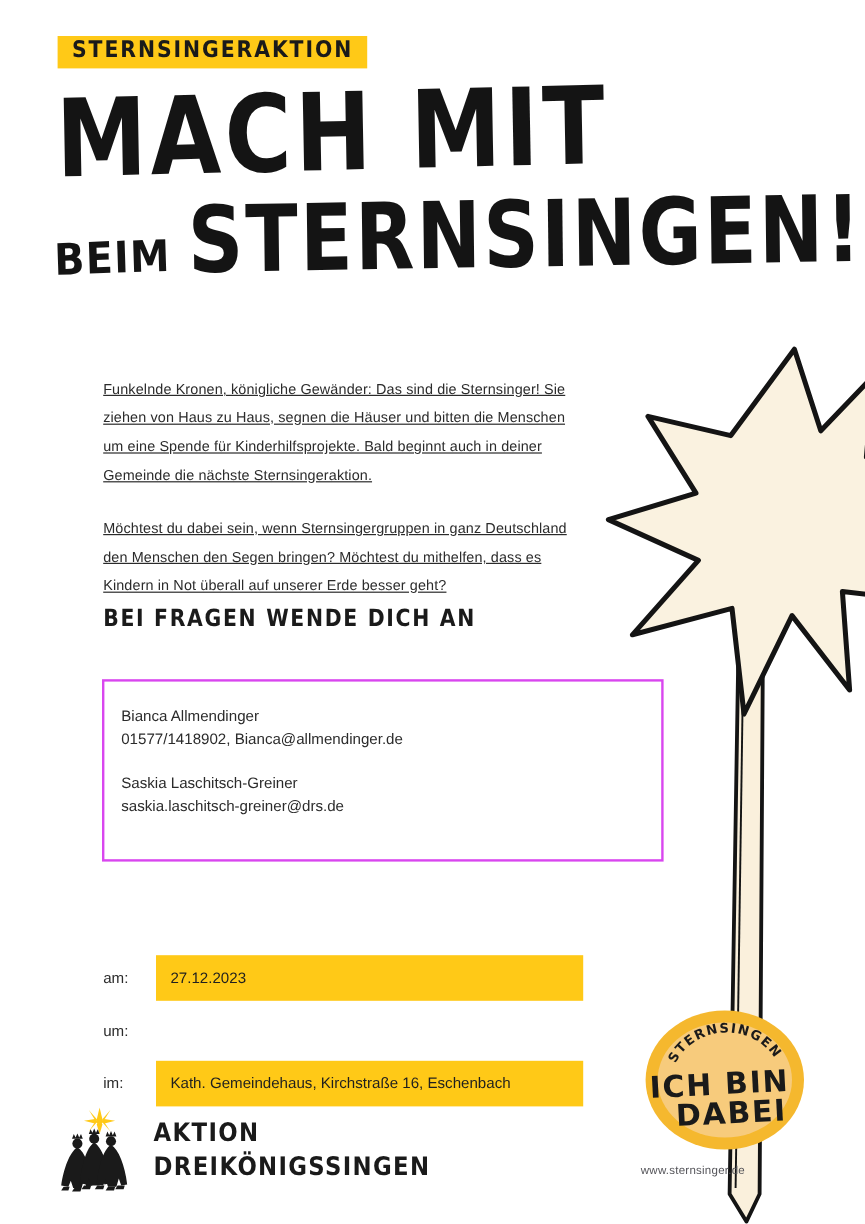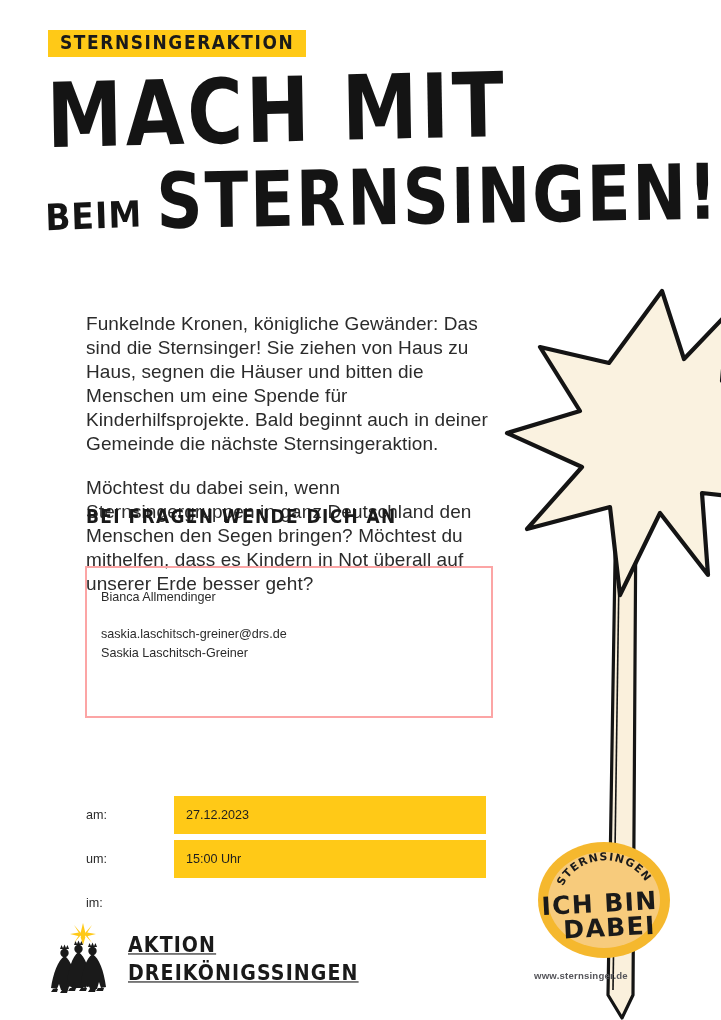--- a/index.html
+++ b/index.html
@@ -102,25 +102,26 @@
 
   
   .body-copy {
     position: absolute;
     left: 86px;
     top: 312px;
     width: 404px;
   }
   .para {
     font-family: "Liberation Sans", sans-serif;
-    font-size: 19px;
+    font-size: 12px;
     line-height: 24px;
     color: #2b2b2b;
     margin: 0 0 20px 0;
     letter-spacing: 0.1px;
+    text-decoration: underline;
   }
   .para:last-child { margin-bottom: 0; }
 
   
   .section-heading {
     font-family: "DejaVu Sans", sans-serif;
     font-size: 17px;
     font-weight: bold;
     letter-spacing: 1.4px;
     color: #1a1a1a;
@@ -137,23 +138,23 @@
     position: absolute;
     left: 86px;
     top: 758px;
   }
 
   
   .contact-box {
     position: absolute;
     left: 85px;
     top: 566px;
-    width: 408px;
+    width: 468px;
     height: 152px;
-    border: 2px solid #fca5a5;
+    border: 2px solid #d946ef;
     box-sizing: border-box;
   }
   .contact-inner {
     padding: 20px 0 0 14px;
   }
   .contact-line {
     font-family: "Liberation Sans", sans-serif;
     font-size: 12.6px;
     line-height: 19px;
     color: #2b2b2b;
@@ -166,21 +167,20 @@
     position: absolute;
     left: 86px;
     top: 796px;
     width: 400px;
   }
   .field-row {
     display: flex;
     align-items: stretch;
     margin-bottom: 6px;
     height: 38px;
-    gap: 44px;
   }
   .field-label {
     width: 44px;
     flex: 0 0 44px;
     font-family: "Liberation Sans", sans-serif;
     font-size: 12.6px;
     color: #2b2b2b;
     display: flex;
     align-items: center;
   }
@@ -196,21 +196,20 @@
     box-sizing: border-box;
   }
 
   
   .logo {
     position: absolute;
     left: 48px;
     top: 922px;
     display: flex;
     align-items: center;
-    text-decoration: underline;
   }
   .logo-mark {
     width: 72px;
     height: 74px;
     flex: 0 0 72px;
   }
   .logo-text {
     margin-left: 8px;
     font-family: "DejaVu Sans", sans-serif;
     font-weight: bold;
@@ -234,21 +233,20 @@
 
   
   .website {
     position: absolute;
     left: 534px;
     top: 970px;
     font-family: "Liberation Sans", sans-serif;
     font-size: 9.6px;
     color: #55555a;
     letter-spacing: 0.2px;
-    font-weight: bold;
   }
 </style>
 </head>
 <body>
 
 <div class="poster">
 
   <div class="star-art">
     <svg width="260" height="765" viewBox="0 0 260 765" xmlns="http://www.w3.org/2000/svg">
 
@@ -295,40 +293,41 @@
   </div>
 
   <div class="heading-contact">
     <span class="section-heading">BEI FRAGEN WENDE DICH AN</span>
   </div>
 
   <div class="contact-box">
     <div class="contact-inner">
       <div class="contact-group">
         <div class="contact-line">Bianca Allmendinger</div>
+        <div class="contact-line">01577/1418902,   Bianca@allmendinger.de</div>
       </div>
       <div class="contact-group">
+        <div class="contact-line">Saskia Laschitsch-Greiner</div>
         <div class="contact-line">saskia.laschitsch-greiner@drs.de</div>
-        <div class="contact-line">Saskia Laschitsch-Greiner</div>
       </div>
     </div>
   </div>
 
 
   <div class="fields">
     <div class="field-row">
       <div class="field-label">am:</div>
       <div class="field-value">27.12.2023</div>
     </div>
     <div class="field-row">
       <div class="field-label">um:</div>
-      <div class="field-value">15:00 Uhr</div>
     </div>
     <div class="field-row">
       <div class="field-label">im:</div>
+      <div class="field-value">Kath. Gemeindehaus, Kirchstraße 16, Eschenbach</div>
     </div>
   </div>
 
   <div class="logo">
     <span class="logo-mark">
       <svg width="72" height="74" viewBox="0 0 72 74" xmlns="http://www.w3.org/2000/svg">
 
         <g fill="#FFC917">
           <path d="M35 1 L37.4 11 L35 14 L32.6 11 Z"></path>
           <path d="M35 23 L37.4 15 L35 12 L32.6 15 Z"></path>

